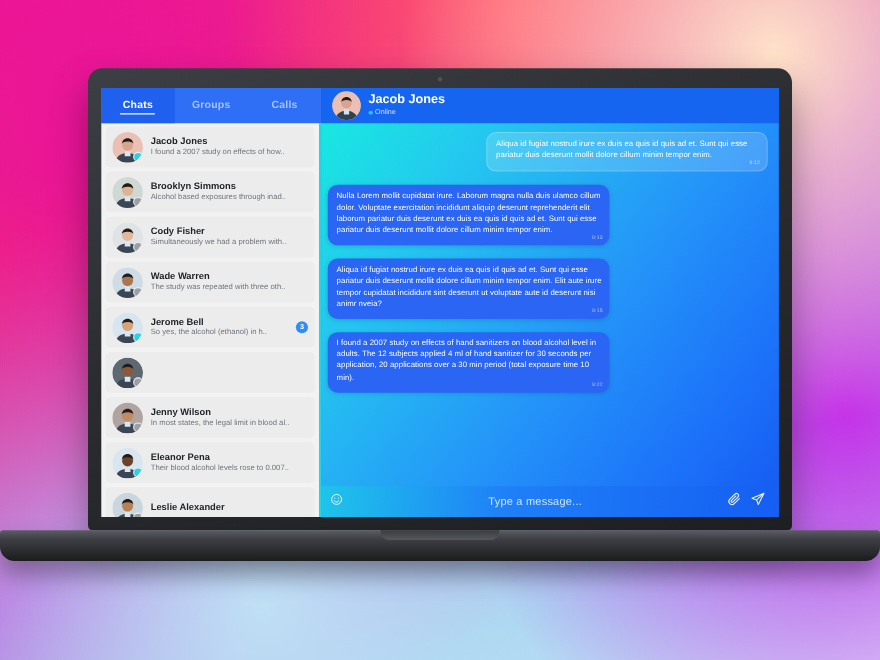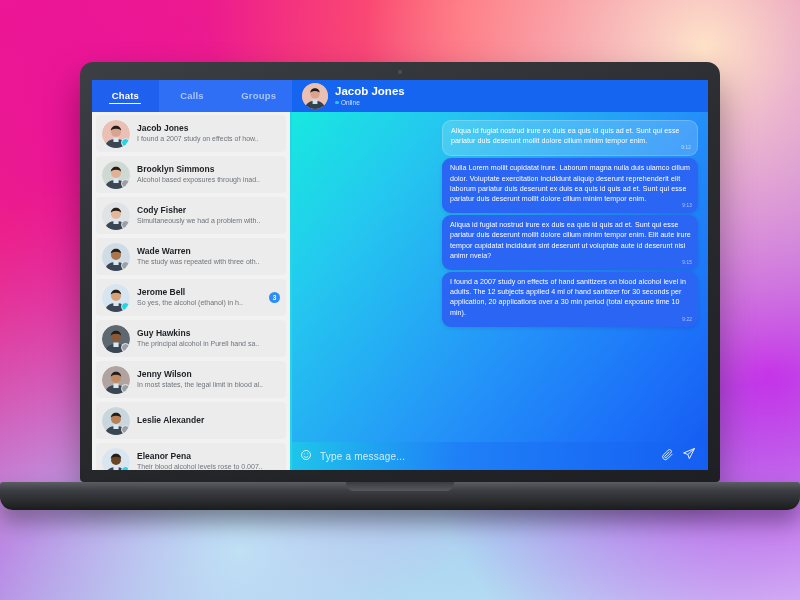--- a/index.html
+++ b/index.html
@@ -172,25 +172,25 @@
     flex: 1;
     position: relative;
     display: flex; flex-direction: column;
     background: linear-gradient(128deg, #18e8e0 0%, #24c8ef 22%, #2496f8 55%, #1b6df8 85%, #1558f0 100%);
     min-width: 0;
   }
   #messages {
     flex: 1;
     padding: 8px 10px 4px 6px;
     display: flex; flex-direction: column;
-    gap: 2px;
+    gap: 12px;
     overflow: hidden;
   }
   .row { display: flex; }
-  .row.left  { justify-content: flex-end; }
+  .row.left  { justify-content: flex-start; }
   .row.right { justify-content: flex-end; }
 
   .bubble {
     max-width: 64%;
     border-radius: 9px;
     padding: 5px 7px 9px 8px;
     font-size: 7.1px;
     line-height: 10.2px;
     position: relative;
     color: #ffffff;
@@ -219,41 +219,42 @@
     background: linear-gradient(95deg, #1ec5ea 0%, #1f80f7 40%, #155ef2 100%);
   }
   #emoji-icon { flex: 0 0 12px; }
   #msg-input {
     flex: 1;
     background: transparent; border: none; outline: none;
     color: #ffffff;
     font-family: "Liberation Sans", sans-serif;
     font-size: 10px;
     letter-spacing: .2px;
+    text-align: center;
   }
   #msg-input::placeholder { color: rgba(255,255,255,.80); }
   .cicon { flex: 0 0 auto; cursor: pointer; opacity: .92; }
 </style>
 </head>
 <body>
 
 <div id="backdrop">
 
   <div id="laptop">
     <div id="lid">
       <div id="camera"></div>
 
       <div id="screen">
 
         <div id="topbar">
 
           <div id="tabs">
             <div class="tab active">Chats</div>
+            <div class="tab">Groups</div>
             <div class="tab">Calls</div>
-            <div class="tab">Groups</div>
           </div>
 
           <div id="peerbar">
             <div id="peer-avatar">
               <svg viewBox="0 0 26 26" width="26" height="26">
                 <circle cx="13" cy="13" r="13" fill="#e9c0b3"></circle>
                 <path d="M3 26c0-5.2 4.5-8.3 10-8.3s10 3.1 10 8.3z" fill="#33404e"></path>
                 <path d="M10.6 16.4h4.8V21h-4.8z" fill="#cfe1ef"></path>
                 <circle cx="13" cy="11" r="4.6" fill="#d8a48f"></circle>
                 <path d="M8.2 10.2c0-3.1 2.2-5 4.8-5s4.8 1.9 4.8 5c0-1.2-2-2.2-4.8-2.2s-4.8 1-4.8 2.2z" fill="#211a18"></path>
@@ -339,62 +340,58 @@
                 <div class="badge">3</div>
               </div>
               <div class="chat-item">
                 <div class="av off"><svg viewBox="0 0 28 28" width="28" height="28">
                     <circle cx="14" cy="14" r="14" fill="#5d6870"></circle>
                     <path d="M3 28c0-5.6 4.9-8.9 11-8.9s11 3.3 11 8.9z" fill="#3a4654"></path>
                     <path d="M11.4 17.6h5.2V22h-5.2z" fill="#d9e7f2"></path>
                     <circle cx="14" cy="12" r="5" fill="#8a5a38"></circle>
                     <path d="M8.8 11.1c0-3.4 2.4-5.4 5.2-5.4s5.2 2 5.2 5.4c0-1.3-2.2-2.4-5.2-2.4s-5.2 1.1-5.2 2.4z" fill="#241c19"></path>
                   </svg></div>
-                <div class="ci-text">
-                  <div class="ci-name">Guy Hawkins</div>
-                  <div class="ci-prev">The principal alcohol in Purell hand sa..</div>
-                </div>
               </div>
               <div class="chat-item">
                 <div class="av off"><svg viewBox="0 0 28 28" width="28" height="28">
                     <circle cx="14" cy="14" r="14" fill="#b0a3a0"></circle>
                     <path d="M3 28c0-5.6 4.9-8.9 11-8.9s11 3.3 11 8.9z" fill="#3a4654"></path>
                     <path d="M11.4 17.6h5.2V22h-5.2z" fill="#d9e7f2"></path>
                     <circle cx="14" cy="12" r="5" fill="#c08a63"></circle>
                     <path d="M8.8 11.1c0-3.4 2.4-5.4 5.2-5.4s5.2 2 5.2 5.4c0-1.3-2.2-2.4-5.2-2.4s-5.2 1.1-5.2 2.4z" fill="#241c19"></path>
                   </svg></div>
                 <div class="ci-text">
                   <div class="ci-name">Jenny Wilson</div>
                   <div class="ci-prev">In most states, the legal limit in blood al..</div>
                 </div>
               </div>
               <div class="chat-item">
+                <div class="av on"><svg viewBox="0 0 28 28" width="28" height="28">
+                    <circle cx="14" cy="14" r="14" fill="#d9e6ef"></circle>
+                    <path d="M3 28c0-5.6 4.9-8.9 11-8.9s11 3.3 11 8.9z" fill="#3a4654"></path>
+                    <path d="M11.4 17.6h5.2V22h-5.2z" fill="#d9e7f2"></path>
+                    <circle cx="14" cy="12" r="5" fill="#6b4427"></circle>
+                    <path d="M8.8 11.1c0-3.4 2.4-5.4 5.2-5.4s5.2 2 5.2 5.4c0-1.3-2.2-2.4-5.2-2.4s-5.2 1.1-5.2 2.4z" fill="#241c19"></path>
+                  </svg></div>
+                <div class="ci-text">
+                  <div class="ci-name">Eleanor Pena</div>
+                  <div class="ci-prev">Their blood alcohol levels rose to 0.007..</div>
+                </div>
+              </div>
+              <div class="chat-item">
                 <div class="av off"><svg viewBox="0 0 28 28" width="28" height="28">
                     <circle cx="14" cy="14" r="14" fill="#c9d6dd"></circle>
                     <path d="M3 28c0-5.6 4.9-8.9 11-8.9s11 3.3 11 8.9z" fill="#3a4654"></path>
                     <path d="M11.4 17.6h5.2V22h-5.2z" fill="#d9e7f2"></path>
                     <circle cx="14" cy="12" r="5" fill="#b97f55"></circle>
                     <path d="M8.8 11.1c0-3.4 2.4-5.4 5.2-5.4s5.2 2 5.2 5.4c0-1.3-2.2-2.4-5.2-2.4s-5.2 1.1-5.2 2.4z" fill="#241c19"></path>
                   </svg></div>
                 <div class="ci-text">
                   <div class="ci-name">Leslie Alexander</div>
                   <div class="ci-prev"></div>
-                </div>
-              </div>
-              <div class="chat-item">
-                <div class="av on"><svg viewBox="0 0 28 28" width="28" height="28">
-                    <circle cx="14" cy="14" r="14" fill="#d9e6ef"></circle>
-                    <path d="M3 28c0-5.6 4.9-8.9 11-8.9s11 3.3 11 8.9z" fill="#3a4654"></path>
-                    <path d="M11.4 17.6h5.2V22h-5.2z" fill="#d9e7f2"></path>
-                    <circle cx="14" cy="12" r="5" fill="#6b4427"></circle>
-                    <path d="M8.8 11.1c0-3.4 2.4-5.4 5.2-5.4s5.2 2 5.2 5.4c0-1.3-2.2-2.4-5.2-2.4s-5.2 1.1-5.2 2.4z" fill="#241c19"></path>
-                  </svg></div>
-                <div class="ci-text">
-                  <div class="ci-name">Eleanor Pena</div>
-                  <div class="ci-prev">Their blood alcohol levels rose to 0.007..</div>
                 </div>
               </div>
             </div>
 
           <div id="chatpanel">
             <div id="messages">
                 <div class="row right">
                   <div class="bubble out"><span>Aliqua id fugiat nostrud irure ex duis ea quis id quis ad et. Sunt qui esse pariatur duis deserunt mollit dolore cillum minim tempor enim.</span><span class="time">9:12</span></div>
                 </div>
                 <div class="row left">

